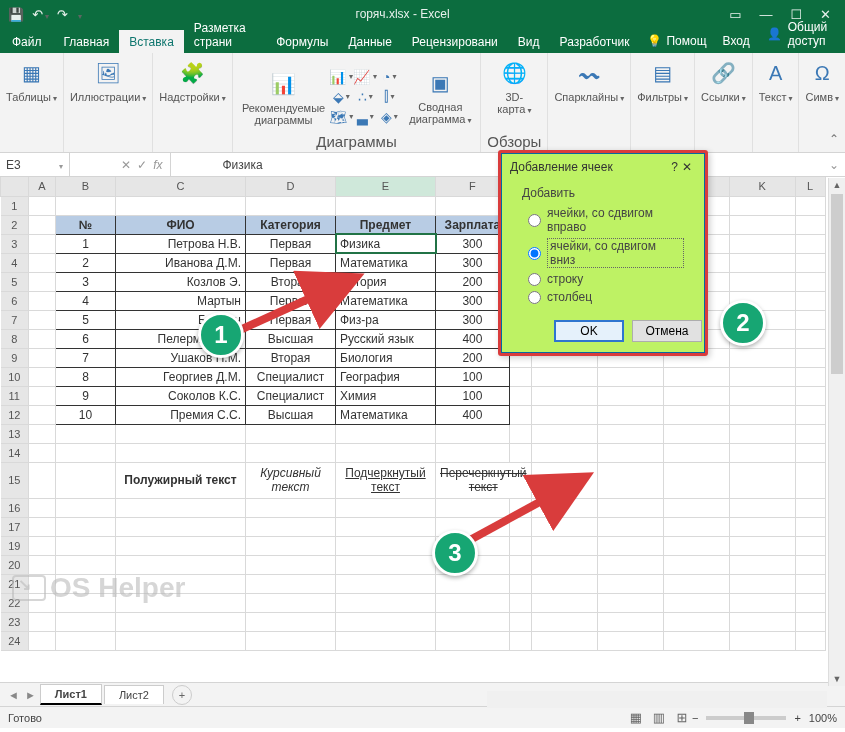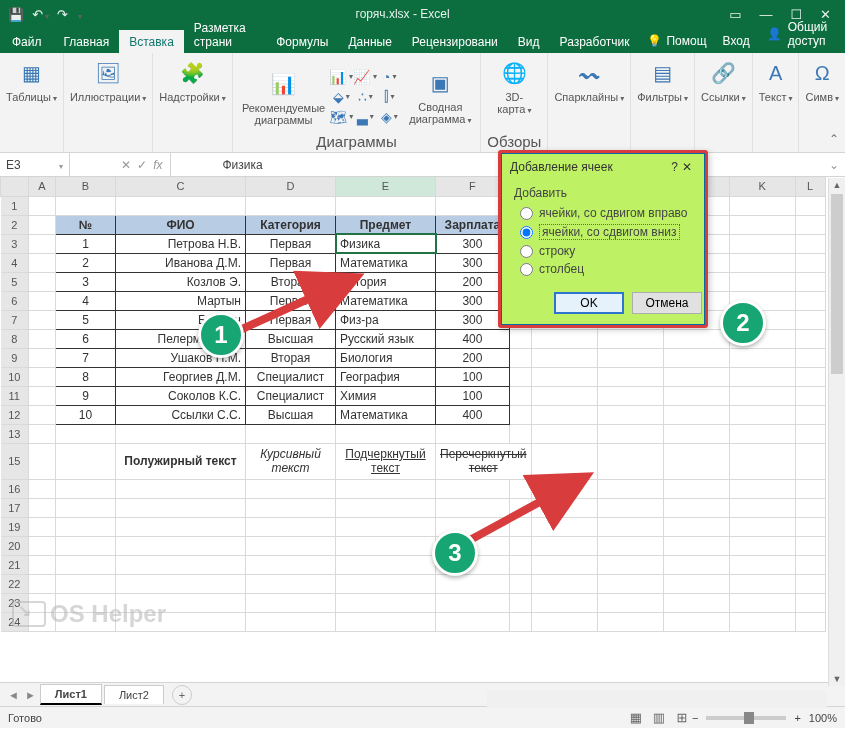--- a/index.html
+++ b/index.html
@@ -59,21 +59,21 @@
 .it { font-style: italic; }
 .bd { font-weight: bold; }
 .strike { text-decoration: line-through; }
 
 
 .dlgwrap { position: absolute; left: 498px; top: 150px; width: 210px; border: 3px solid #d93c3c; background: #fff; box-shadow: 2px 2px 6px rgba(0,0,0,0.2); border-radius: 3px;}
 .dlg { border: 1px solid #0369a1; background: #bef264; font-size: 12px; }
 .dlg .dtitle { padding: 6px 8px; display: flex; align-items: center; color: #333; }
 .dlg .dtitle .sp { flex:1; }
 .dlg .dtitle .x { padding: 0 4px; }
-.dlg .dbody { padding: 6px 12px 4px; }
+.dlg .dbody { padding: 6px 20px 4px; }
 .dlg .dbody .glabel { margin-bottom: 6px; }
 .dlg .opt { display: flex; align-items: center; gap: 6px; margin: 4px 0 4px 6px; }
 .dlg .opt input[type=radio]{ width:13px; height:13px; }
 .dlg .opt .dot { border: 1px dotted #666; padding: 0 2px; }
 .dlg .dbtns { display: flex; justify-content: flex-end; gap: 8px; padding: 8px 2px 10px; }
 .dlg button { width: 70px; height: 22px; font-size: 12px; background: #e1e1e1; border: 1px solid #adadad; }
 .dlg button.pri { border: 2px solid #2e75cf; background: #e5f1fb; }
 
 
 .callout { position: absolute; width: 46px; height: 46px; border-radius: 50%; background: #17a673; border: 3px solid #fff; box-shadow: 0 2px 4px rgba(0,0,0,0.3); color: #fff; font-size: 24px; font-weight: bold; display: flex; align-items: center; justify-content: center; z-index: 20; }
@@ -86,21 +86,21 @@
 .sheettabs .stab.active { border-bottom: 2px solid #000000; font-weight: bold; text-align: center; }
 .sheettabs .plus { width: 20px; height: 20px; border: 1px solid #ccc; border-radius: 50%; text-align: center; line-height: 18px; margin-left: 6px; color: #666; }
 .status { height: 22px; background: #f3f3f3; border-top: 1px solid #d4d4d4; display: flex; align-items: center; font-size: 11px; padding: 0 8px; }
 .status .sp { flex: 1; }
 .status .zoom { display: flex; align-items: center; gap: 8px; }
 .status .slider { width: 80px; height: 4px; background: #ccc; position: relative; }
 .status .slider::after { content: ""; position: absolute; left: 38px; top: -4px; width: 10px; height: 12px; background: #888; }
 .viewbtns span{ display:inline-block; width:20px; text-align:center; color:#666; font-size:13px;}
 
 
-.watermark { position: absolute; left: 12px; top: 600px; font-size: 24px; font-family: Arial; color: #bbb; font-weight: bold; display: flex; align-items: center; gap: 4px; opacity: 0.6;}
+.watermark { position: absolute; left: 12px; top: 572px; font-size: 28px; font-family: Arial; color: #bbb; font-weight: bold; display: flex; align-items: center; gap: 4px; opacity: 0.6;}
 .watermark .sq { width: 34px; height: 26px; border: 2px solid #bbb; border-radius: 4px; position: relative;}
 .watermark .sq::after{content:"↘"; position:absolute; left:4px; top:-2px; font-size:16px;}
 
 .vscroll { position:absolute; right:0; top:178px; bottom:46px; width:17px; background:#f0f0f0; border-left:1px solid #ddd;}
 .vscroll .thumb{ position:absolute; top:16px; left:2px; right:2px; height:180px; background:#cdcdcd;}
 .vscroll .ar{position:absolute;left:0;right:0;text-align:center;color:#666;font-size:9px;}
 .hscroll { position:absolute; bottom:24px; right:18px; width: 340px; height:17px; background:#f0f0f0;}
 </style>
 </head>
 <body>
@@ -425,33 +425,48 @@
           <td></td>
           <td></td>
           <td></td>
           <td></td>
           <td></td>
         </tr>
         <tr>
           <th class="rowh">12</th>
           <td></td>
           <td class="b c">10</td>
-          <td class="b r">Ссылки С.С.</td>
+          <td class="b r">Премия С.С.</td>
           <td class="b c">Высшая</td>
           <td class="b">Математика</td>
           <td class="b c">400</td>
           <td></td>
           <td></td>
           <td></td>
           <td></td>
           <td></td>
           <td></td>
         </tr>
         <tr>
           <th class="rowh">13</th>
+          <td></td>
+          <td></td>
+          <td></td>
+          <td></td>
+          <td></td>
+          <td></td>
+          <td></td>
+          <td></td>
+          <td></td>
+          <td></td>
+          <td></td>
+          <td></td>
+        </tr>
+        <tr>
+          <th class="rowh">14</th>
           <td></td>
           <td></td>
           <td></td>
           <td></td>
           <td></td>
           <td></td>
           <td></td>
           <td></td>
           <td></td>
           <td></td>

